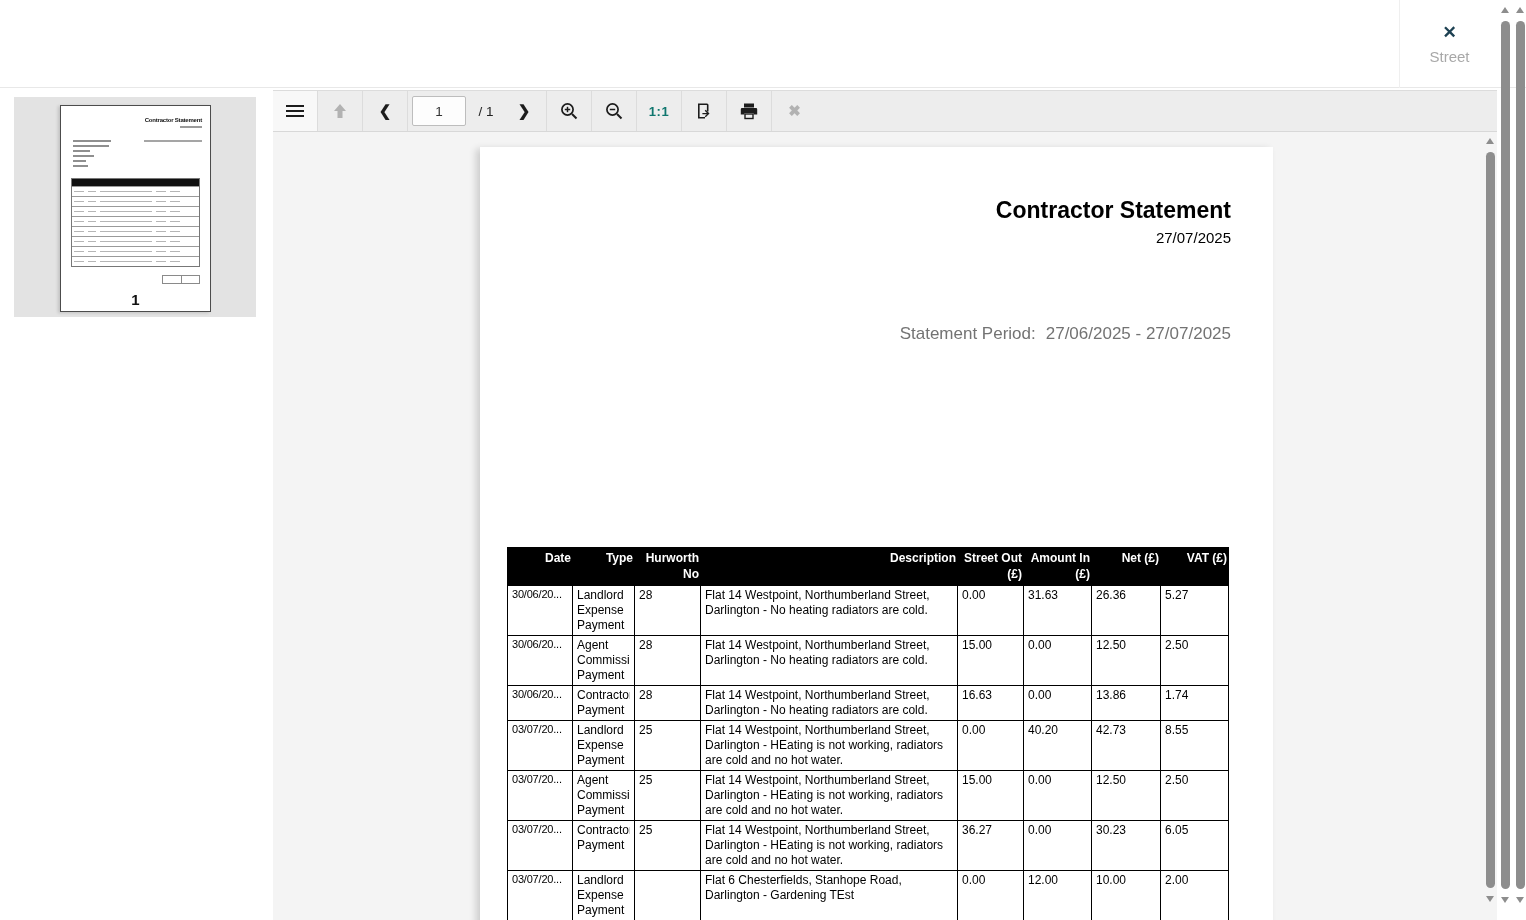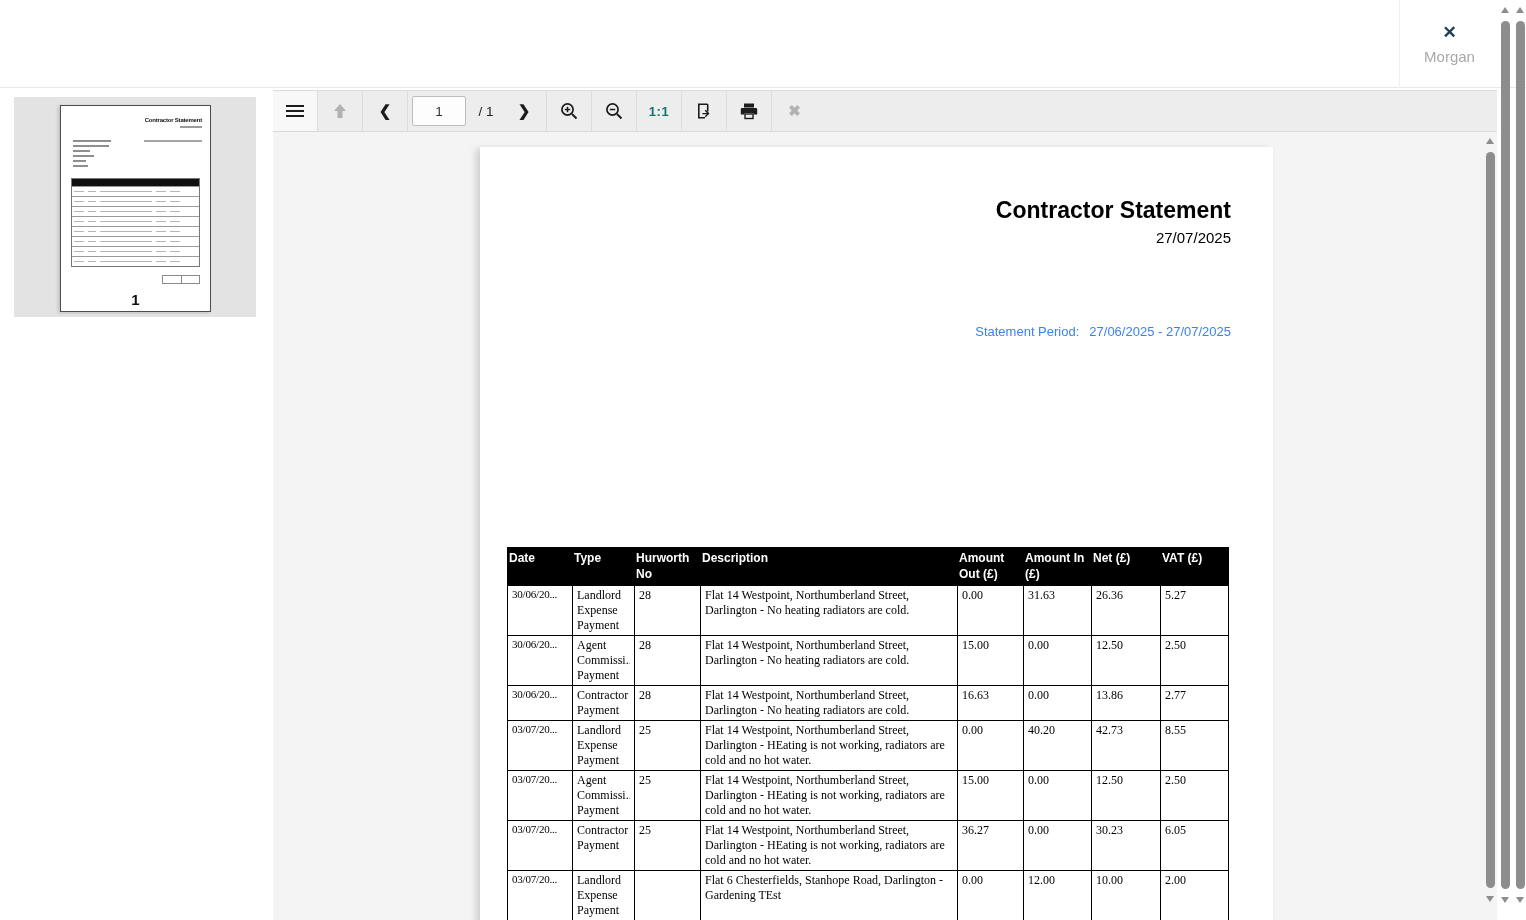--- a/index.html
+++ b/index.html
@@ -65,48 +65,48 @@
   .page-count { font-size:13.5px; color:#222; }
 
   
   .viewer { position:absolute; left:273px; top:132px; width:1224px; height:788px;
             background:#f4f4f4; overflow:hidden; z-index:1; }
   .doc-page { position:absolute; left:207px; top:15px; width:793px; height:1122px;
               background:#fff; box-shadow:-4px 2px 7px rgba(0,0,0,.16); }
   .doc-title { position:absolute; top:50px; right:42px; font-size:23px; font-weight:bold; color:#000; }
   .doc-date  { position:absolute; top:82px; right:42px; font-size:15px; color:#000; }
   .address { position:absolute; left:47px; top:173px; font-size:12.5px; color:#000; line-height:17.4px; }
-  .period { position:absolute; top:177px; right:42px; font-size:13px; color:#3b82f6; }
+  .period { position:absolute; top:177px; right:42px; font-size:17px; color:#737373; }
   .period .lbl { margin-right:10px; }
 
   .doc-table { position:absolute; left:27px; top:400px; width:721px;
                border-collapse:collapse; table-layout:fixed; font-size:12px; color:#000; }
-  .doc-table th { background:#000; color:#fff; font-weight:bold; text-align:left;
+  .doc-table th { background:#000; color:#fff; font-weight:bold; text-align:right;
                   vertical-align:top; border:1px solid #000; padding:3px 1px; line-height:1.3;
                   font-size:12px; }
   .doc-table td { border:1.5px solid #000; vertical-align:top; padding:2px 4px;
                   line-height:1.25; }
-  .doc-table td .wrap { white-space:pre-line; overflow:hidden;font-family:Liberation Serif, serif; }
+  .doc-table td .wrap { white-space:pre-line; overflow:hidden; }
   .doc-table td.c-date { font-size:11px; letter-spacing:-.2px; }
 
   
   .sb { position:absolute; width:9px; z-index:9; }
   .sb-thumb { position:absolute; left:0; width:9px; background:#8d8d8d; border-radius:4.5px; }
   .tri { position:absolute; left:0; width:0; height:0;
          border-left:4.5px solid transparent; border-right:4.5px solid transparent; }
   .tri.up { border-bottom:6px solid #8d8d8d; }
   .tri.down { border-top:6px solid #8d8d8d; }
 </style>
 </head>
 <body>
 
 <div class="app-header">
   <div class="close-box">
     <span class="close-x">✕</span>
-    <span class="close-label">Morgan</span>
+    <span class="close-label">Street</span>
   </div>
 </div>
 
 <div class="thumb-panel">
   <div class="thumb-page">
     <div class="mini-title">Contractor Statement</div>
     <div class="mini-date-bar"></div>
     <div class="mini-addr">
         <div style="width: 37.8px;"></div>
         <div style="width: 35.7px;"></div>
@@ -263,21 +263,21 @@
           <col style="width:68px">
           <col style="width:69px">
           <col style="width:68px">
       </colgroup>
       <thead>
           <tr id="table-head-row">
             <th>Date</th>
             <th>Type</th>
             <th>Hurworth No</th>
             <th>Description</th>
-            <th>Amount Out (£)</th>
+            <th>Street Out (£)</th>
             <th>Amount In (£)</th>
             <th>Net (£)</th>
             <th>VAT (£)</th>
           </tr>
         </thead>
       <tbody id="table-body">
           <tr>
             <td class="c-date">
               <div class="wrap">30/06/20...</div>
             </td>
@@ -350,21 +350,21 @@
             <td class="c-amount_out">
               <div class="wrap">16.63</div>
             </td>
             <td class="c-amount_in">
               <div class="wrap">0.00</div>
             </td>
             <td class="c-net">
               <div class="wrap">13.86</div>
             </td>
             <td class="c-vat">
-              <div class="wrap">2.77</div>
+              <div class="wrap">1.74</div>
             </td>
           </tr>
           <tr>
             <td class="c-date">
               <div class="wrap">03/07/20...</div>
             </td>
             <td class="c-type">
               <div class="wrap">Landlord
 Expense
 Payment</div>

